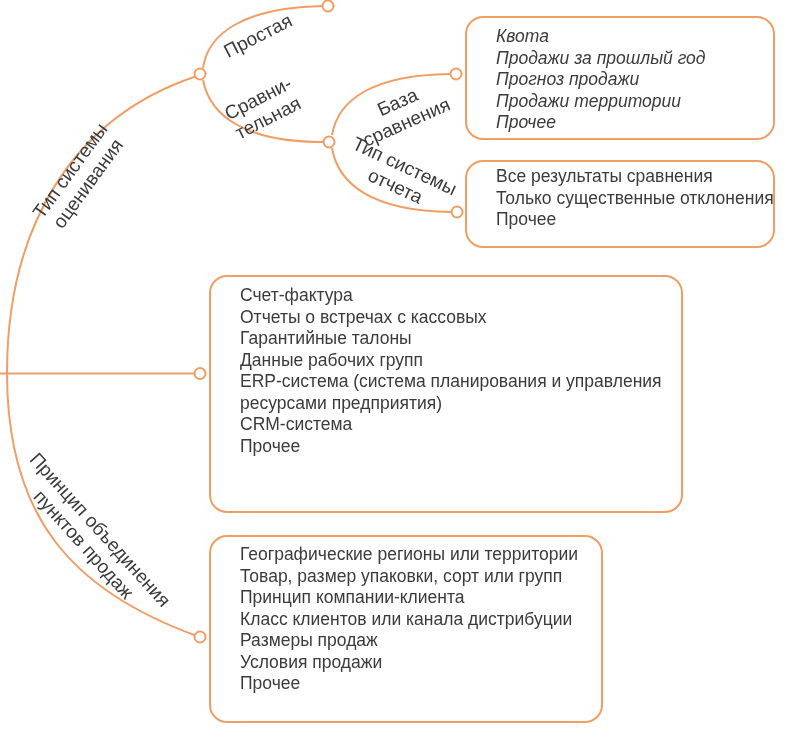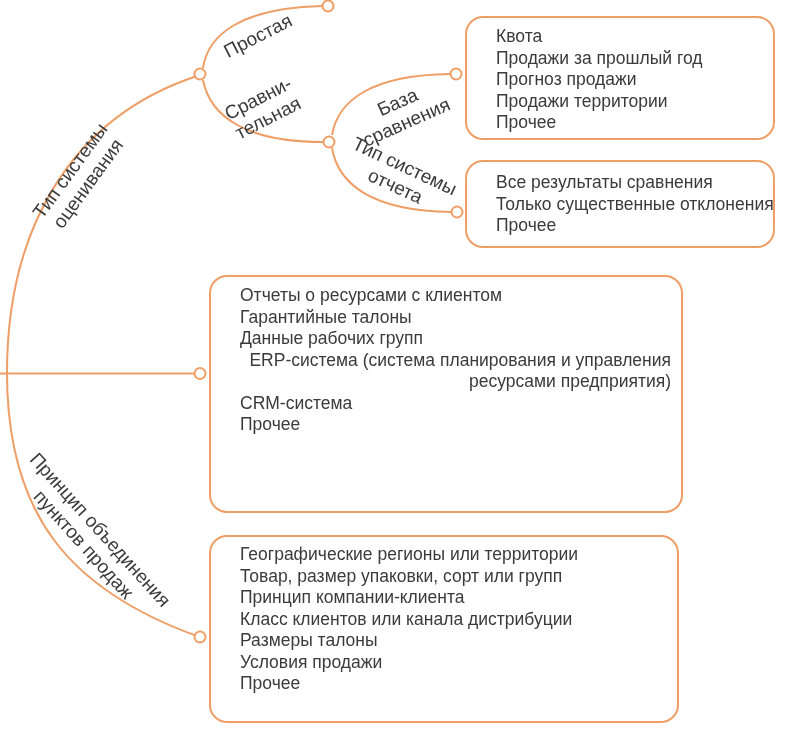--- a/index.html
+++ b/index.html
@@ -16,21 +16,21 @@
     position:absolute;
     background:#ffffff;
     border:2px solid #ef9e66;
     border-radius:18px;
     box-sizing:border-box;
     font-size:17.5px;
     line-height:21.5px;
     color:#3b3b3b;
   }
   .box .li{white-space:nowrap;}
-  .box .li.wrap{white-space:normal;text-align:right;}
+  .box .li.wrap{white-space:normal;}
   .blabel{
     position:absolute;
     text-align:center;
     font-size:19px;
     line-height:21.5px;
     color:#3b3b3b;
     white-space:nowrap;
   }
   .rot{transform-origin:50% 50%;}
 </style>
@@ -88,46 +88,47 @@
     <div>Тип системы</div>
     <div>отчета</div>
   </div>
 
 
   <div class="blabel rot" style="left:92px;top:537px;transform:translate(-50%,-50%) rotate(48deg);">
     <div>Принцип объединения</div>
     <div>пунктов продаж</div>
   </div>
 
-  <div class="box" style="left:465px;top:16px;width:310px;height:124px;padding:8px 10px 0 29px;">
+  <div class="box" style="left:465px;top:16px;width:310px;height:124px;padding:8px 10px 0 29px;font-style:italic;">
     <div class="li">Квота</div>
     <div class="li">Продажи за прошлый год</div>
     <div class="li">Прогноз продажи</div>
     <div class="li">Продажи территории</div>
     <div class="li">Прочее</div>
   </div>
 
-  <div class="box" style="left:465px;top:160px;width:310px;height:88px;padding:10px 10px 0 29px;">
+  <div class="box" style="left:465px;top:160px;width:310px;height:88px;padding:4px 10px 0 29px;">
     <div class="li">Все результаты сравнения</div>
     <div class="li">Только существенные отклонения</div>
     <div class="li">Прочее</div>
   </div>
 
   <div class="box" style="left:209px;top:275px;width:474px;height:238px;padding:8px 10px 0 29px;">
-    <div class="li">Отчеты о ресурсами с клиентом</div>
+    <div class="li">Счет-фактура</div>
+    <div class="li">Отчеты о встречах с кассовых</div>
     <div class="li">Гарантийные талоны</div>
     <div class="li">Данные рабочих групп</div>
     <div class="li wrap">ERP-система (система планирования и управления ресурсами предприятия)</div>
     <div class="li">CRM-система</div>
     <div class="li">Прочее</div>
   </div>
 
-  <div class="box" style="left:209px;top:535px;width:470px;height:188px;padding:7px 18px 0 29px;">
+  <div class="box" style="left:209px;top:535px;width:394px;height:188px;padding:7px 18px 0 29px;">
     <div class="li">Географические регионы или территории</div>
     <div class="li">Товар, размер упаковки, сорт или групп</div>
     <div class="li">Принцип компании-клиента</div>
     <div class="li">Класс клиентов или канала дистрибуции</div>
-    <div class="li">Размеры талоны</div>
+    <div class="li">Размеры продаж</div>
     <div class="li">Условия продажи</div>
     <div class="li">Прочее</div>
   </div>
 
 </div>
 
 </body></html>

